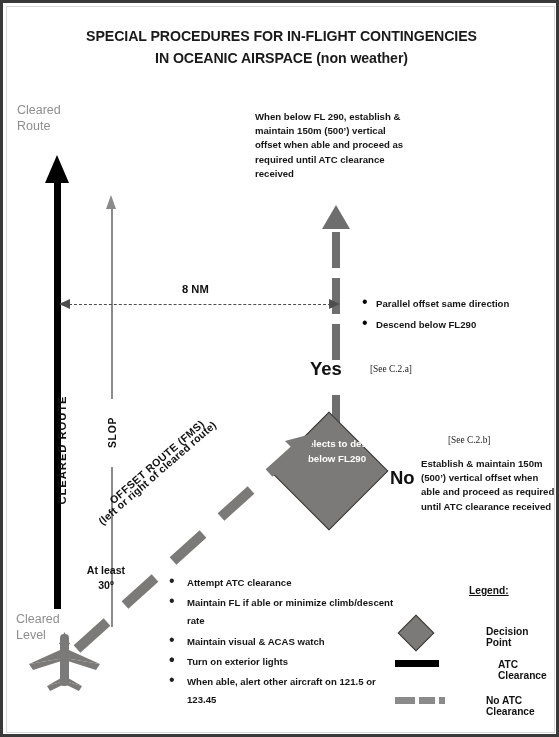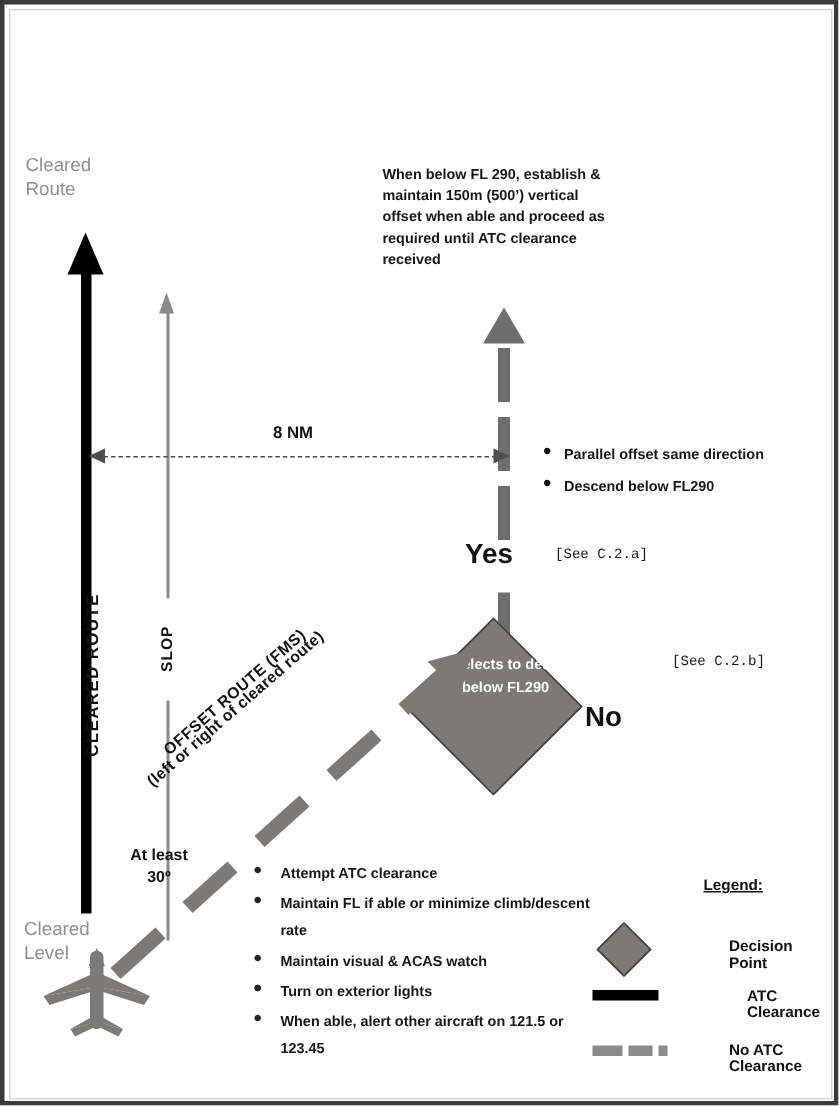--- a/index.html
+++ b/index.html
@@ -20,21 +20,21 @@
     position:absolute;left:0;top:18px;width:549px;text-align:center;
     font-weight:bold;font-size:14.2px;line-height:22px;color:#1a1a1a;
     letter-spacing:-0.1px;
   }
   
   .gray-label{color:#8e8e8e;font-size:12.5px;line-height:16px;font-weight:normal;}
   
   .body-txt{color:#161616;font-size:9.6px;line-height:14.2px;font-weight:bold;}
   .body-txt-sm{color:#161616;font-size:9.1px;line-height:13.6px;font-weight:bold;}
   
-  .ref{font-family:Liberation Mono, monospace;font-size:9.4px;color:#1a1a1a;}
+  .ref{font-family:Liberation Serif, serif;font-size:9.4px;color:#1a1a1a;}
   
   #clearedBar{
     position:absolute;left:47px;top:172px;width:7px;height:430px;background:#000;
   }
   #clearedArrowHead{
     position:absolute;left:38px;top:148px;width:0;height:0;
     border-left:12.5px solid transparent;border-right:12.5px solid transparent;
     border-bottom:28px solid #000;
   }
   #clearedRouteLabel{
@@ -106,20 +106,24 @@
   }
   #legBar{position:absolute;left:388px;top:653px;width:44px;height:7px;background:#000;}
   .legDash{position:absolute;background:#8a8a8a;}
 </style>
 </head>
 <body>
 
 <div id="page">
 <div id="inner">
 
+  <div id="title">
+    <div>SPECIAL PROCEDURES FOR IN-FLIGHT CONTINGENCIES</div>
+    <div>IN OCEANIC AIRSPACE (non weather)</div>
+  </div>
 
   <div class="t gray-label" style="left:10px;top:95px;">Cleared
 Route</div>
 
   <div id="clearedArrowHead"></div>
   <div id="clearedBar"></div>
   <div id="clearedRouteLabel">CLEARED ROUTE</div>
 
   <div id="slopArrowHead"></div>
   <div id="slopLineTop"></div>
@@ -161,20 +165,24 @@
     <div id="diamond"></div>
     <div id="diamondText">Pilot
 elects to
 descend
 below
 FL290</div>
   </div>
 
   <div class="t" style="left:383px;top:460px;font-size:18.5px;font-weight:bold;color:#111;">No</div>
   <div class="t ref" style="left:441px;top:428px;">[See C.2.b]</div>
+  <div class="t body-txt" style="left:414px;top:450px;">Establish &amp; maintain 150m
+(500’) vertical offset when
+able and proceed as required
+until ATC clearance received</div>
 
   <div id="diagWrap">
     <svg width="330" height="330" viewBox="0 0 330 330">
       <g stroke="#7c7a78" stroke-width="10" stroke-linecap="butt" fill="none">
         <line x1="10" y1="312" x2="40" y2="285"></line>
         <line x1="58" y1="268" x2="88" y2="241"></line>
         <line x1="106" y1="224" x2="136" y2="197"></line>
         <line x1="154" y1="180" x2="184" y2="153"></line>
         <line x1="202" y1="136" x2="232" y2="109"></line>
       </g>

